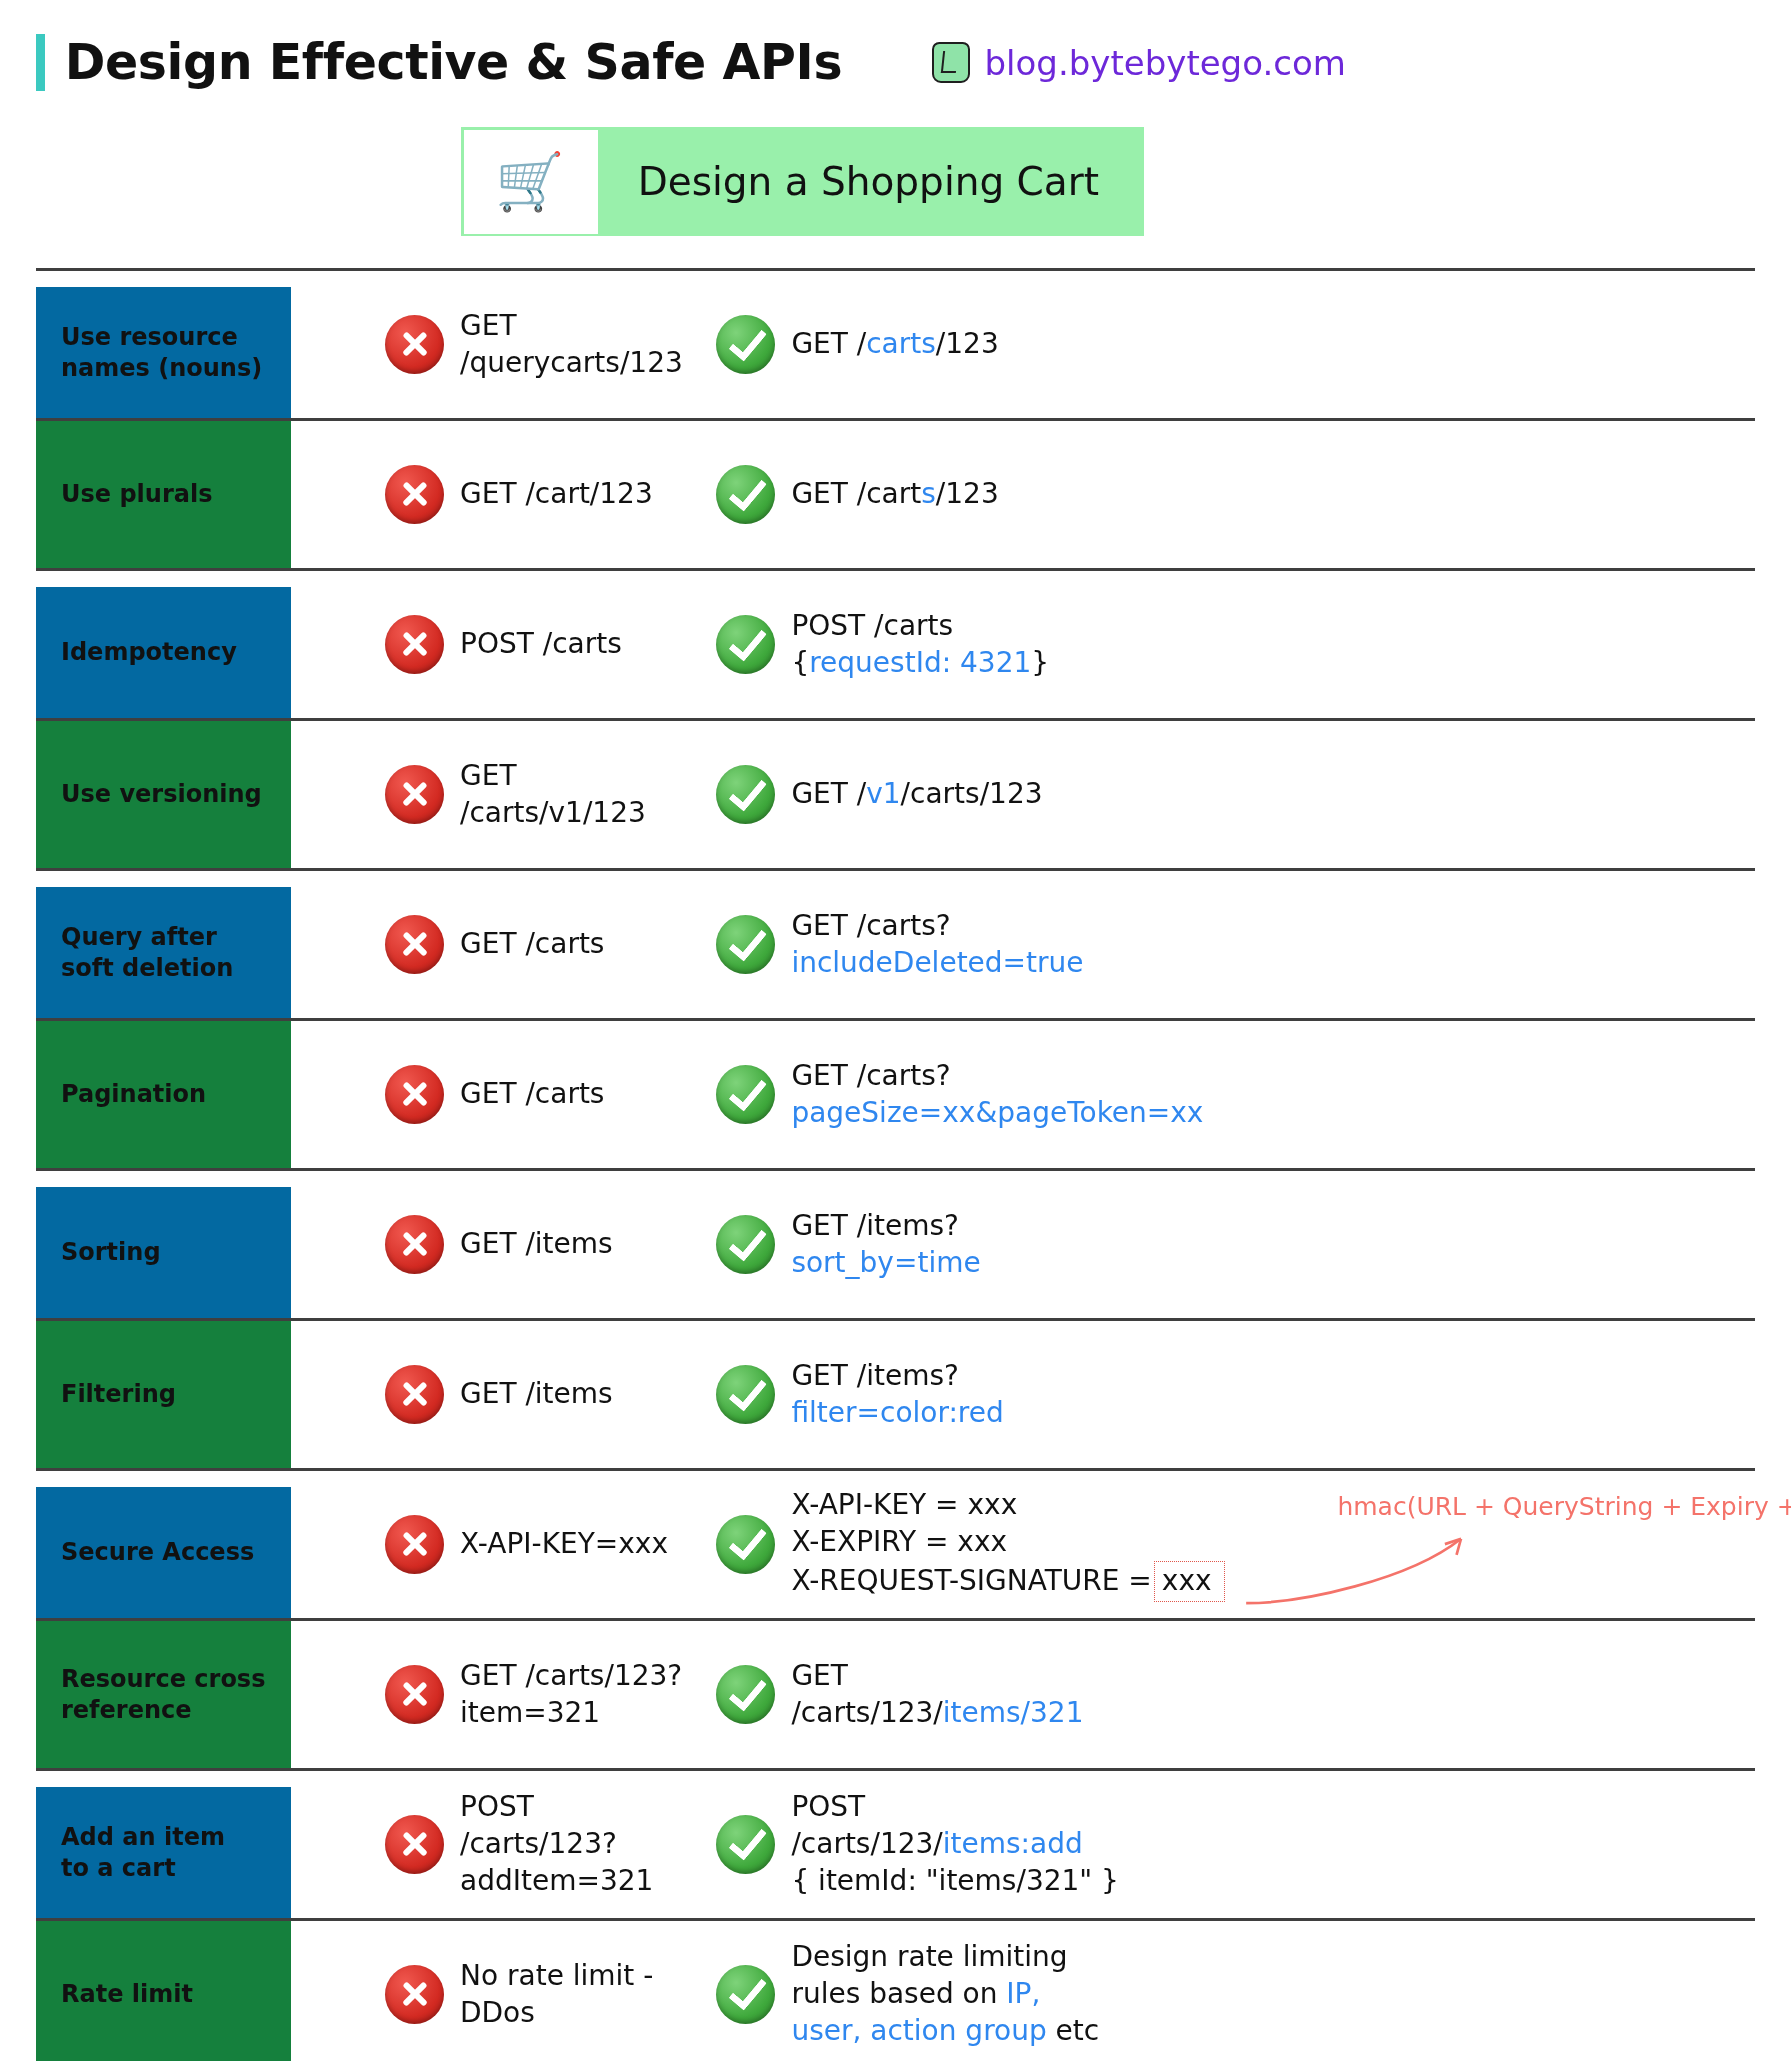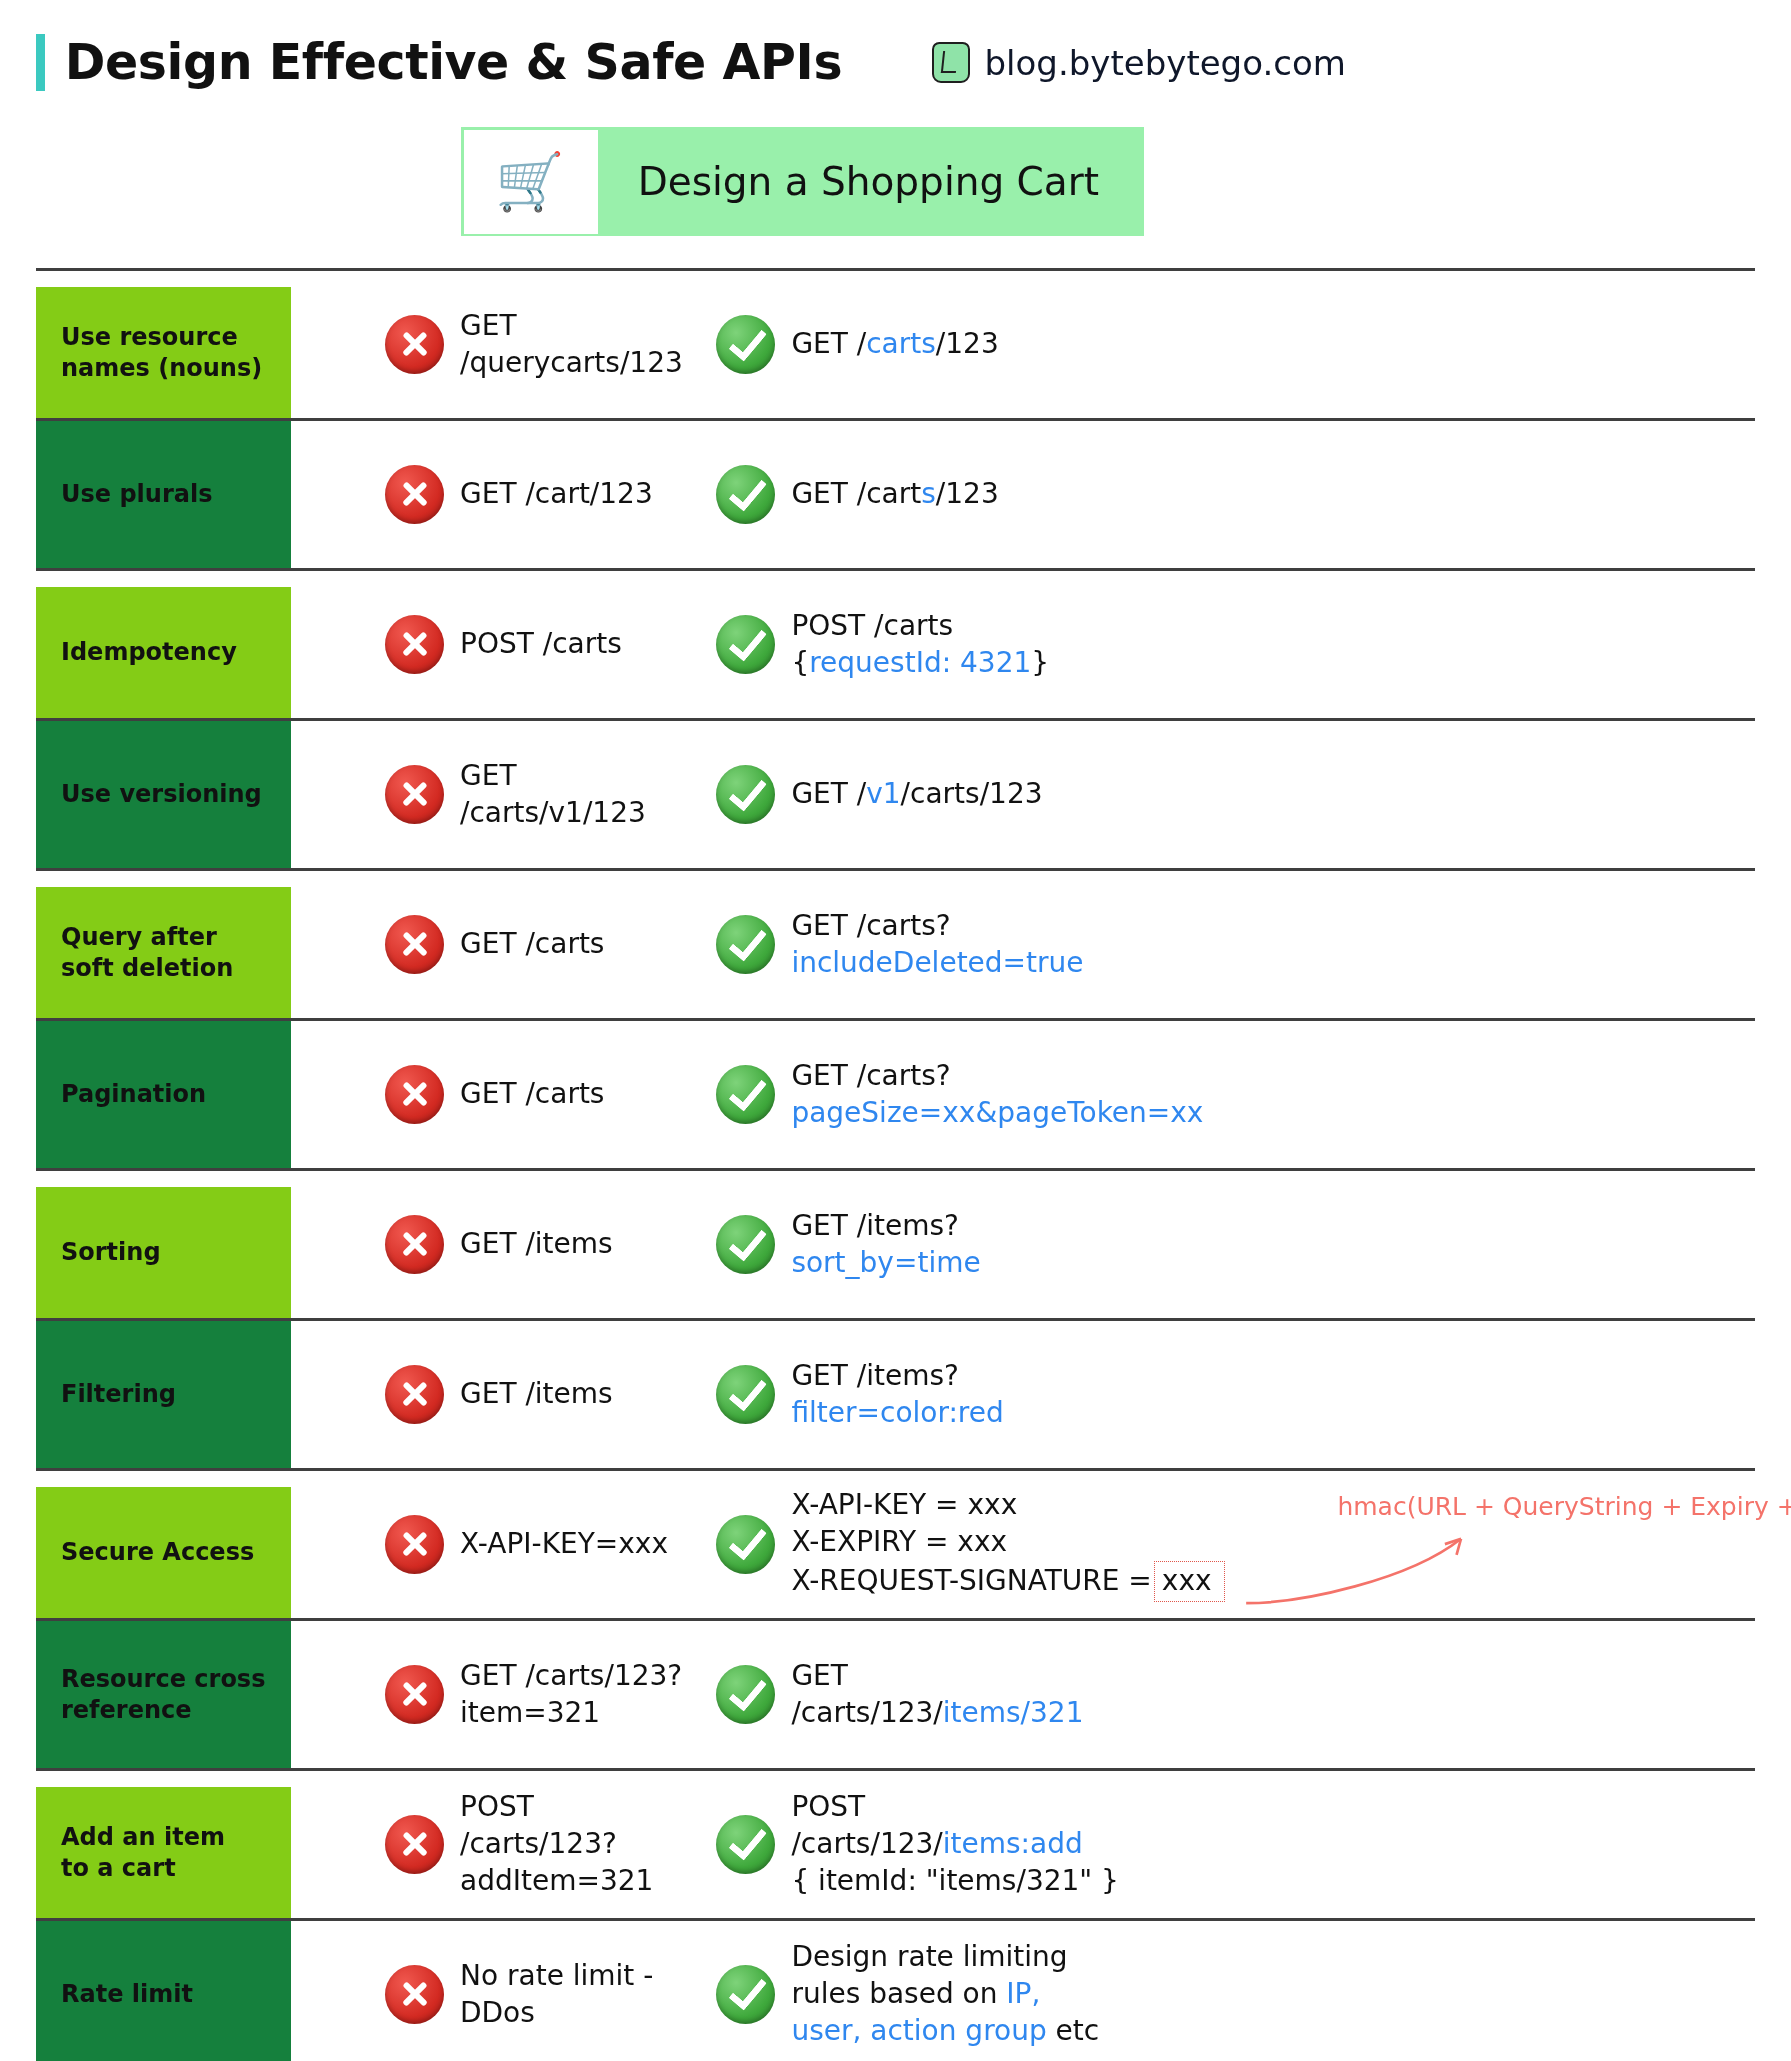--- a/index.html
+++ b/index.html
@@ -55,21 +55,21 @@
     content: "";
     position: absolute;
     left: 8px; top: 7.2px;
     width: 12.5px; height: 19.7px;
     border-left: 2.7px solid #1f1f1f;
     border-bottom: 2.7px solid #1f1f1f;
     transform: skewX(-6deg);
   }
   .brand-text {
     font-size: 34px;
-    color: #0f172a;
+    color: #6d28d9;
     font-family: "DejaVu Sans", sans-serif;
   }
 
   
   .subtitle-row {
     margin: 36px 0 0 0;
     display: flex;
     justify-content: flex-start;
     padding-left: 461px;
   }
@@ -113,21 +113,21 @@
     min-height: 150px;
     position: relative;
   }
   .cat {
     width: 255px;
     flex: none;
     display: flex;
     align-items: center;
     padding: 0 16px 0 25px;
   }
-  .cat-cyan { background: #84cc16; margin-top: 16px; }
+  .cat-cyan { background: #0369a1; margin-top: 16px; }
   .cat-yellow { background: #15803d; }
   .cat-label {
     font-family: "DejaVu Sans", sans-serif;
     font-weight: bold;
     font-size: 24px;
     color: #111;
     line-height: 1.28;
     white-space: pre-line;
   }
   .content {

